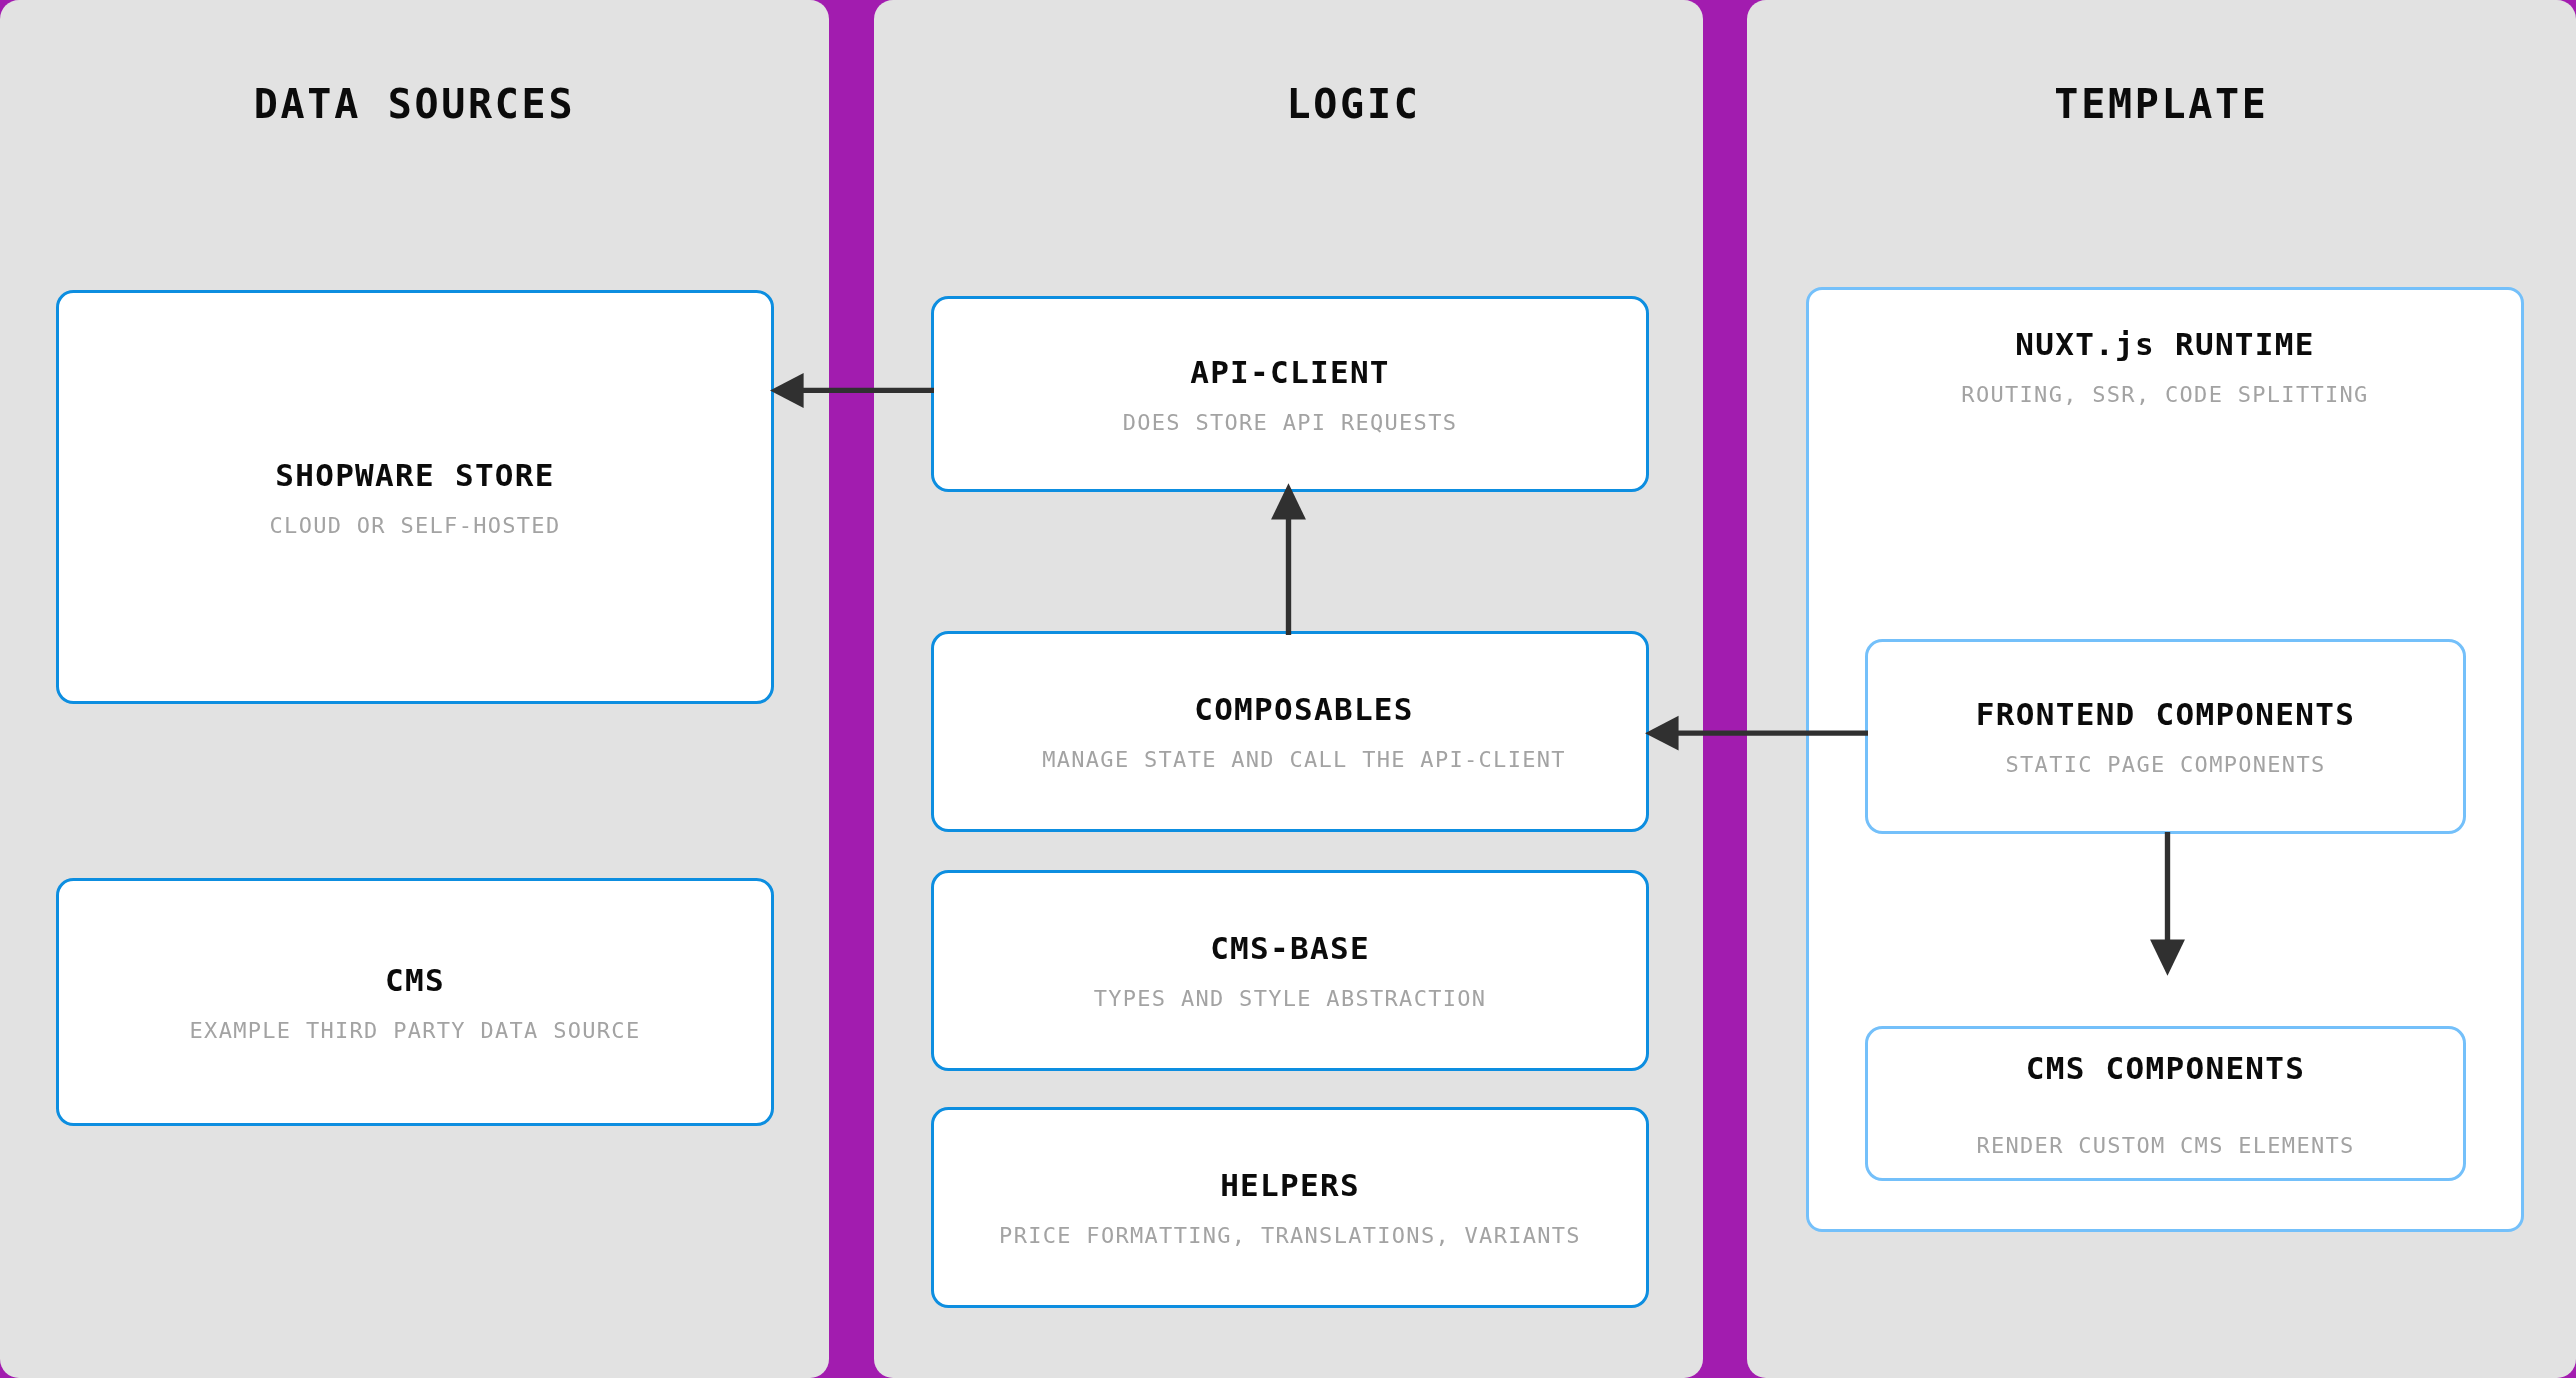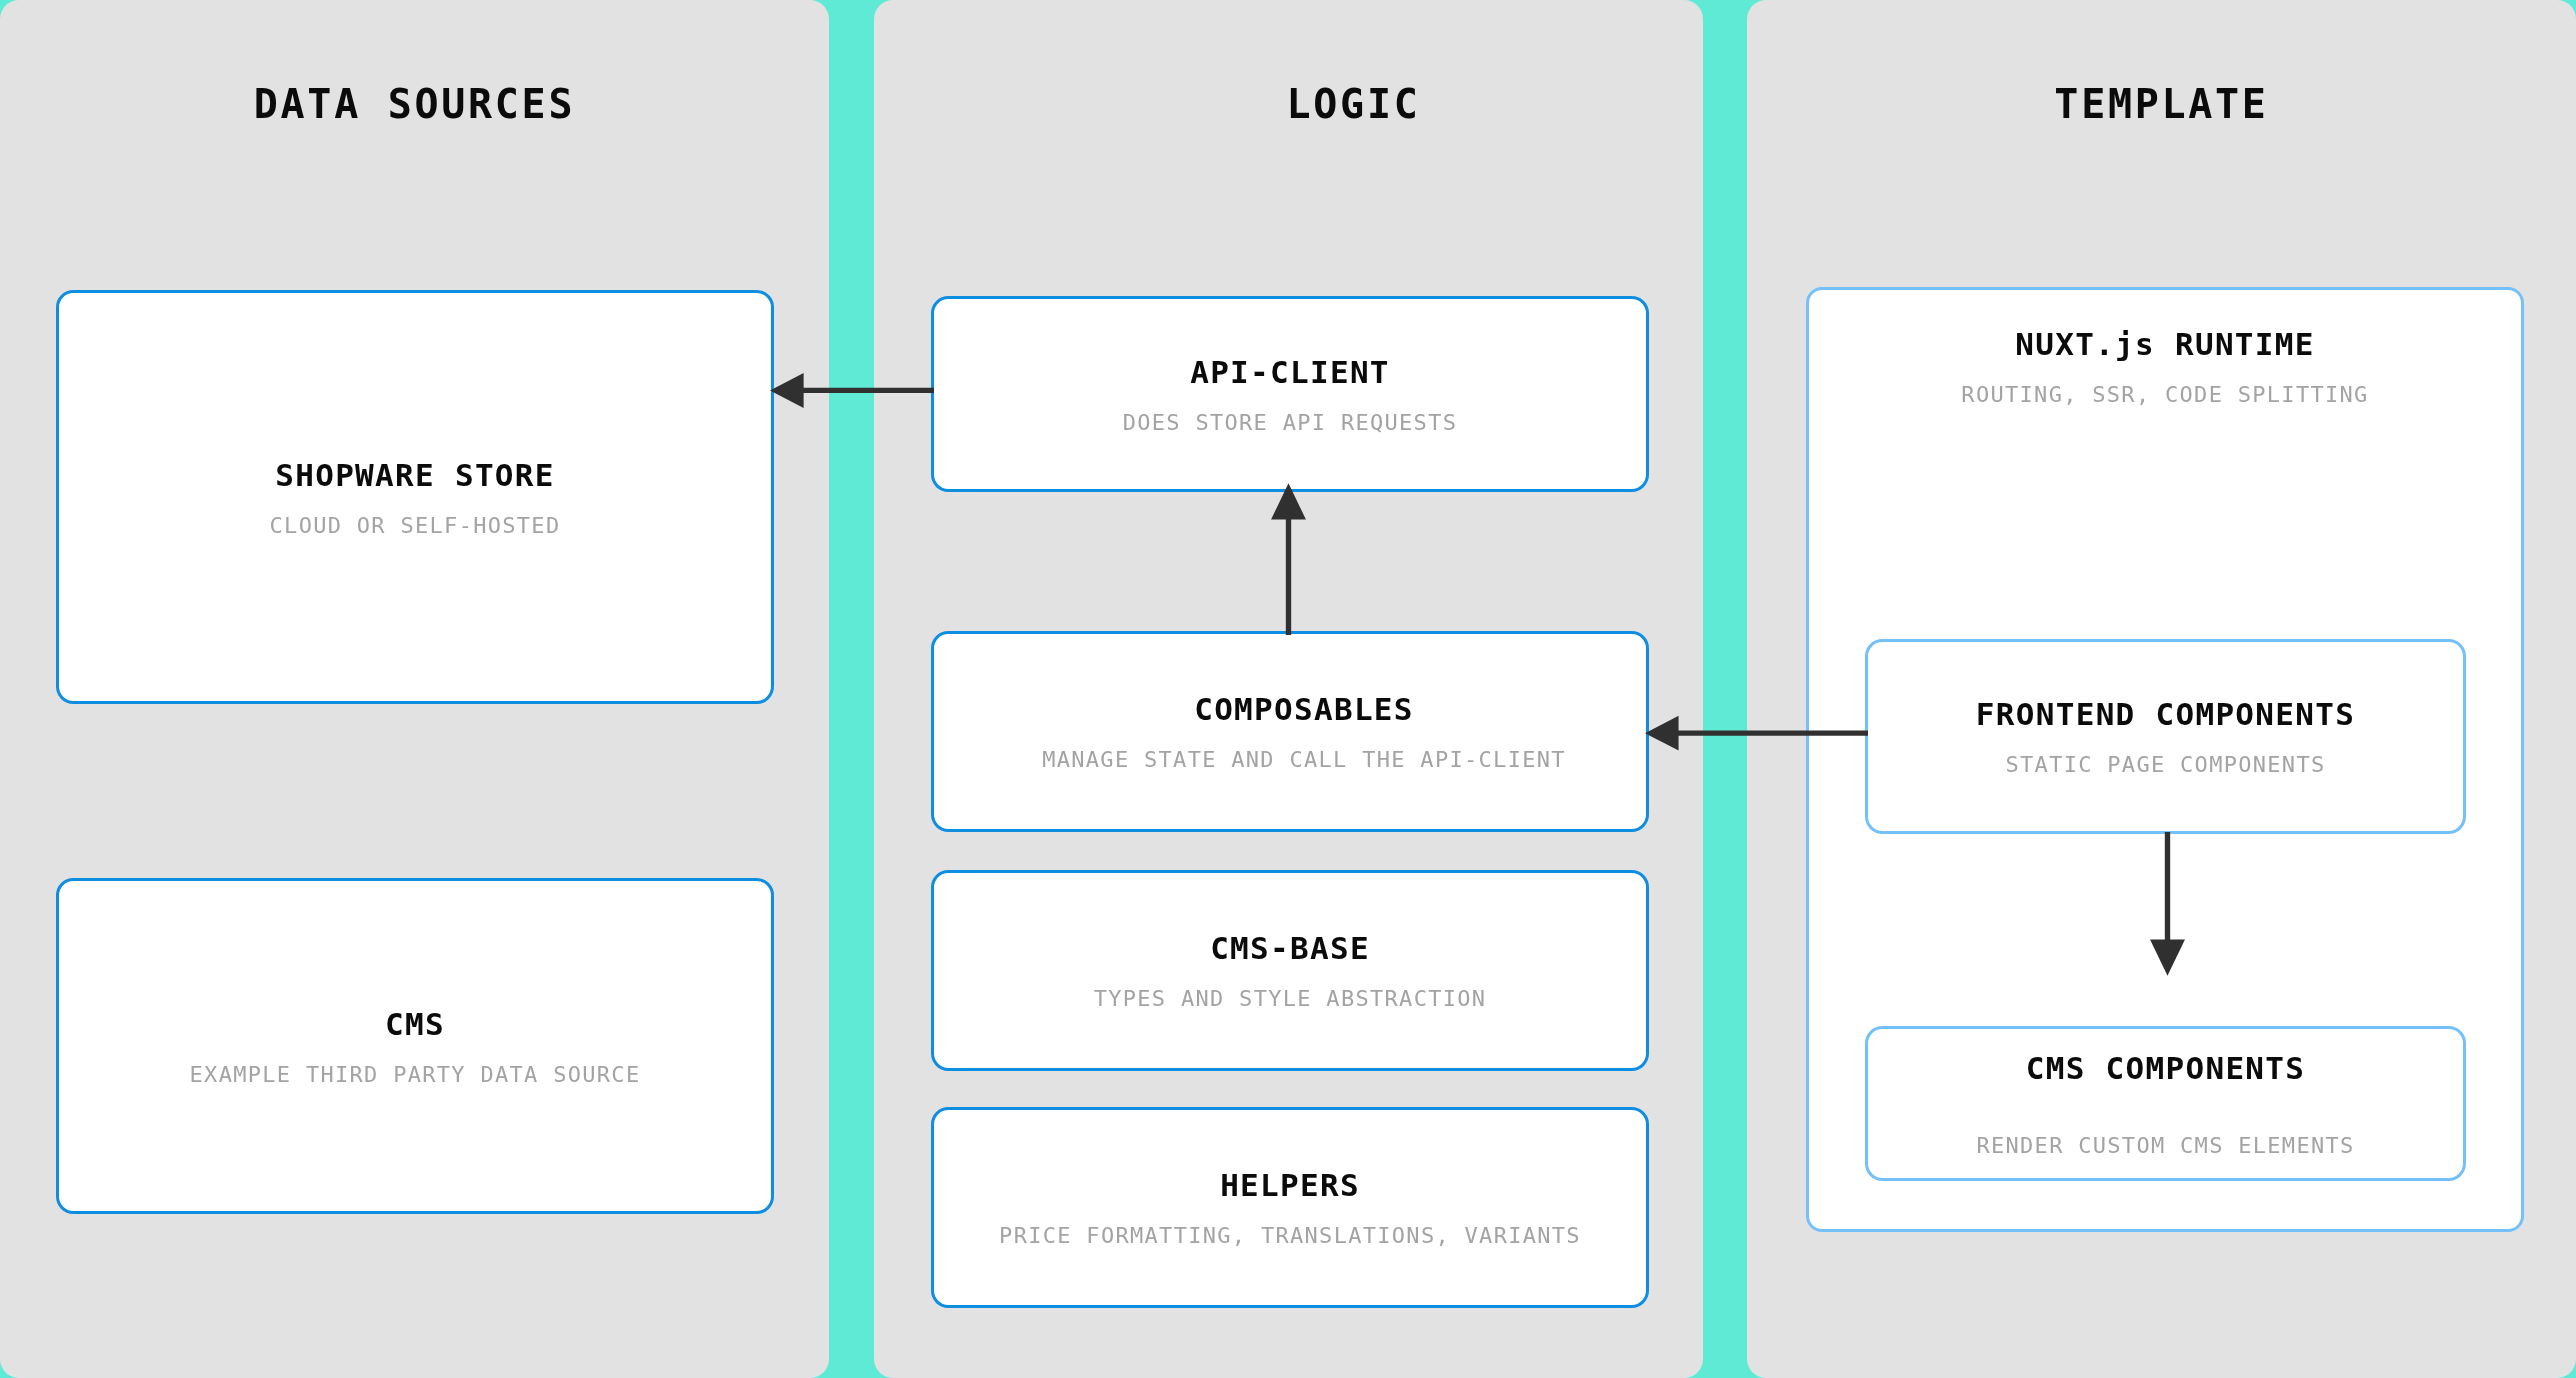--- a/index.html
+++ b/index.html
@@ -4,21 +4,21 @@
 <style>
   html, body {
     margin: 0;
     padding: 0;
     background: #ffffff;
   }
   #canvas {
     position: relative;
     width: 2576px;
     height: 1378px;
-    background: #5eead4;
+    background: #a21caf;
     font-family: "DejaVu Sans", sans-serif;
     overflow: hidden;
   }
 
   
   .panel {
     position: absolute;
     background: #e2e2e2;
     border-radius: 19px;
   }
@@ -97,21 +97,21 @@
 
   <div class="panel" style="left:0px; top:0px; width:829px; height:1378px;">
   </div>
   <div class="panel-title" style="left:0px; top:81px; width:829px;">DATA SOURCES</div>
 
   <div class="card" style="left:56px; top:290px; width:718px; height:414px;">
     <div class="card-title">SHOPWARE STORE</div>
     <div class="card-sub">CLOUD OR SELF-HOSTED</div>
   </div>
 
-  <div class="card" style="left:56px; top:878px; width:718px; height:336px;">
+  <div class="card" style="left:56px; top:878px; width:718px; height:248px;">
     <div class="card-title">CMS</div>
     <div class="card-sub">EXAMPLE THIRD PARTY DATA SOURCE</div>
   </div>
 
   <div class="panel" style="left:874px; top:0px; width:829px; height:1378px;">
   </div>
   <div class="panel-title" style="left:874px; top:81px; width:959px;">LOGIC</div>
 
   <div class="card" style="left:931px; top:296px; width:718px; height:196px;">
     <div class="card-title">API-CLIENT</div>

